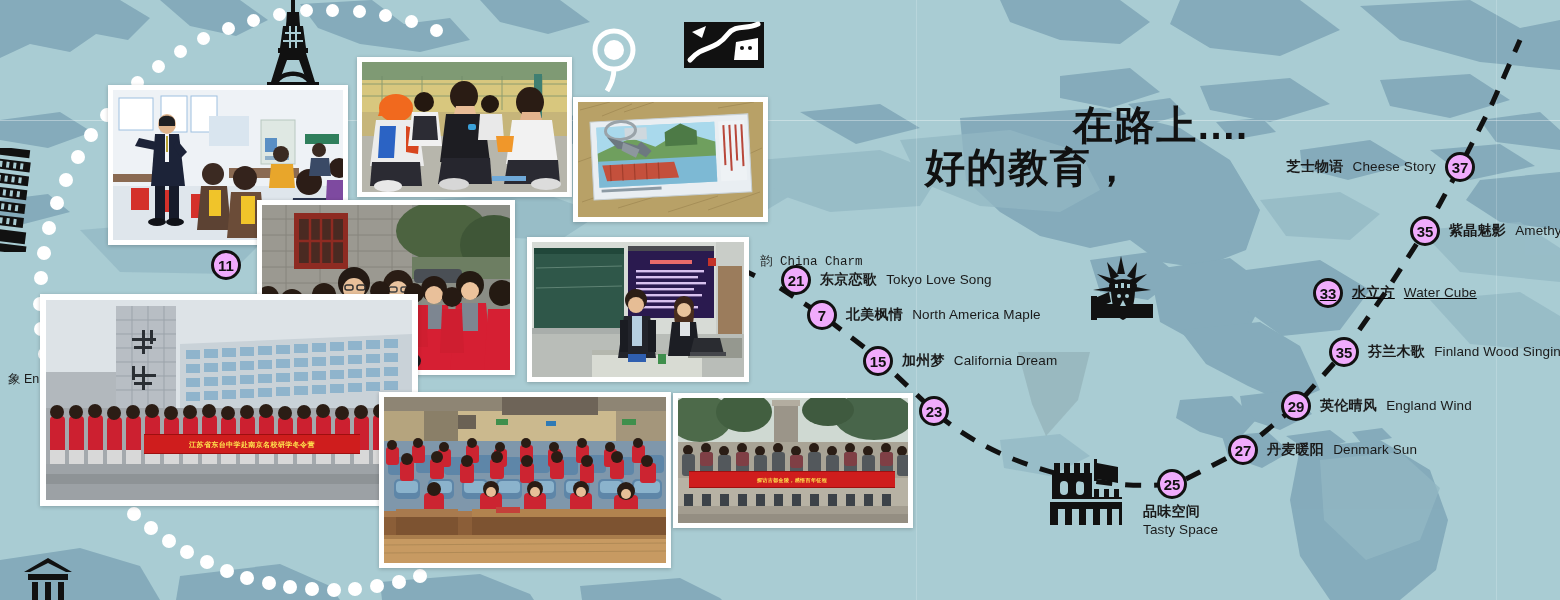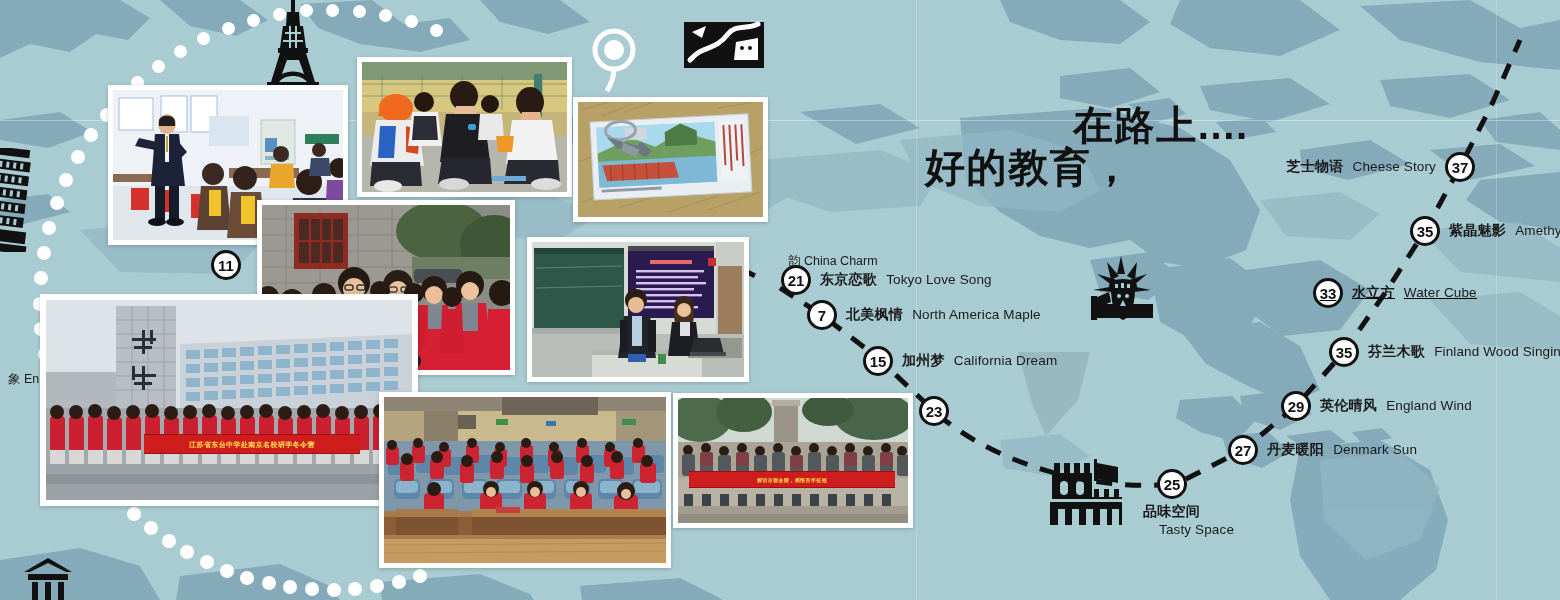--- a/index.html
+++ b/index.html
@@ -45,34 +45,34 @@
   
   #route-layer{ position:absolute; inset:0; z-index:4; pointer-events:none; }
   #route-layer svg{ display:block; }
 
   .stop{
     position:absolute; z-index:5; display:flex; align-items:center;
     white-space:nowrap;
   }
   .stop .marker{
     width:30px; height:30px; border-radius:50%;
-    border:3px solid #111; background:#ffffff;
+    border:3px solid #111; background:#f0abfc;
     display:flex; align-items:center; justify-content:center;
     font-size:15px; font-weight:700; color:#111;
     flex:0 0 auto; font-family:"Liberation Sans",sans-serif;
   }
   .stop .names{ margin-left:9px; display:flex; align-items:baseline; }
   .stop .cn{ font-size:14px; font-weight:700; color:#1a1a1a; letter-spacing:.02em;}
   .stop .en{ font-size:13.5px; color:#1a1a1a; margin-left:9px; letter-spacing:.01em;}
   .stop.label-left .names{ margin-left:0; margin-right:9px; order:-1; }
   .stop.label-below{ flex-direction:column; align-items:flex-start; }
   .stop.label-below .names{
     margin-left:-14px; margin-top:4px; flex-direction:column; align-items:flex-start;
   }
-  .stop.label-below .en{ margin-left:16px; margin-top:1px; }
+  .stop.label-below .en{ margin-left:0; margin-top:1px; }
 
   
   .photo{
     position:absolute; background:#fff; z-index:10;
     box-shadow:0 1px 4px rgba(0,0,0,.22);
     overflow:hidden;
   }
 
   .banner{
     position:absolute; background:#cf1d1d; color:#ffe14d;
@@ -453,21 +453,21 @@
     </div>
     <div class="stop label-left" style="left: auto; top: 152px; right: 85px; justify-content: flex-end;">
       <div class="names">
         <span class="cn">芝士物语</span>
         <span class="en">Cheese Story</span>
       </div>
       <div class="marker">37</div>
     </div>
   </div>
 
-<div class="clip-left-text" style="left:788px; top:253px;">韵  China Charm</div>
+<div class="clip-left-text" style="left:760px; top:253px;font-family:Liberation Mono, monospace;">韵  China Charm</div>
 <div class="clip-left-text" style="left:8px; top:371px;">象 En</div>
 
 <div class="photo" style="left:108px; top:85px; width:240px; height:160px; padding:5px;">
   <svg width="230" height="150" viewBox="0 0 230 150">
     <rect width="230" height="150" fill="#e8eef3"></rect>
     <rect x="0" y="0" width="230" height="96" fill="#eef2f6"></rect>
     <rect x="0" y="96" width="230" height="54" fill="#dfe6ec"></rect>
     <rect x="6" y="8" width="34" height="32" fill="#ffffff" stroke="#9ec0e0"></rect>
     <rect x="48" y="6" width="26" height="36" fill="#ffffff" stroke="#9ec0e0"></rect>
     <rect x="78" y="6" width="26" height="36" fill="#ffffff" stroke="#9ec0e0"></rect>

